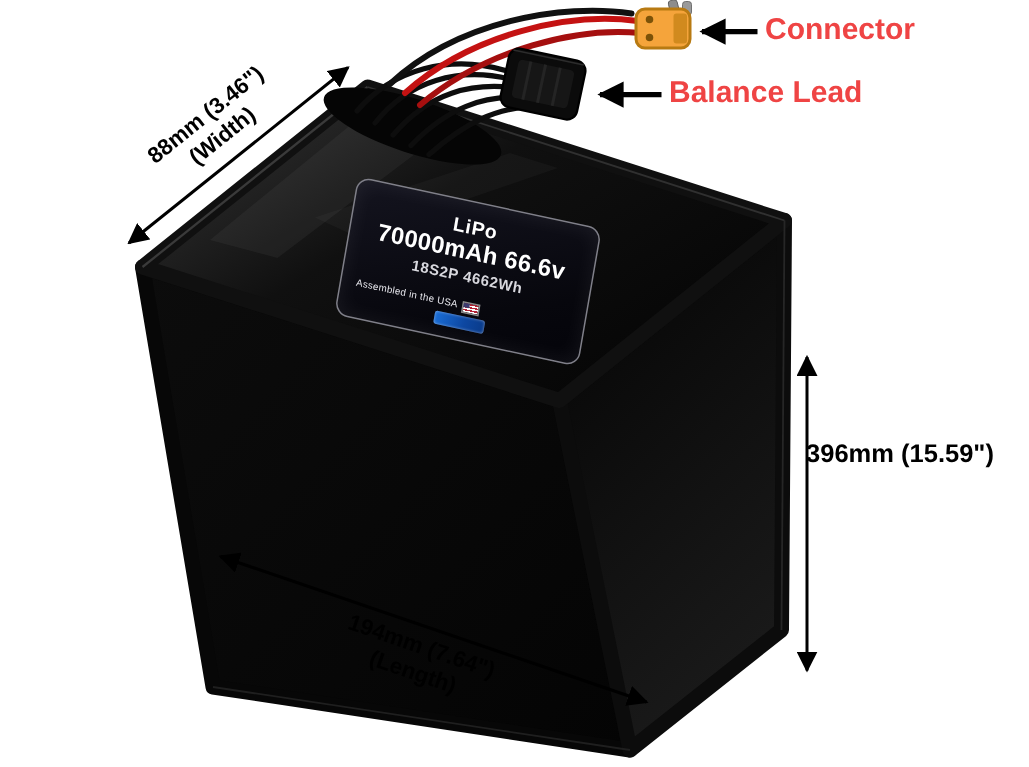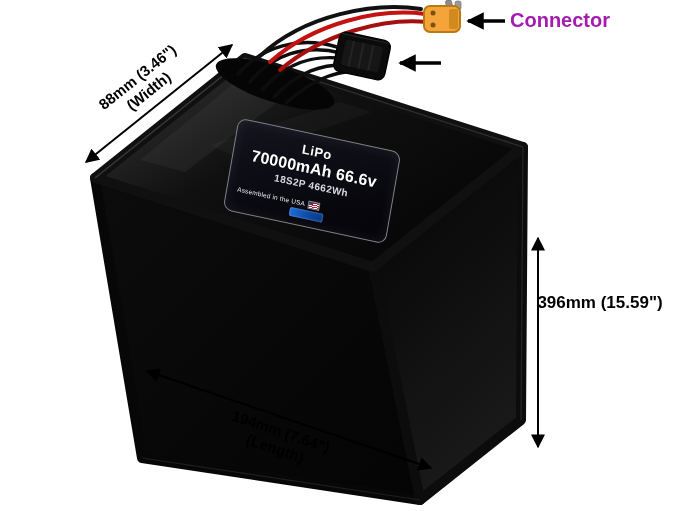--- a/index.html
+++ b/index.html
@@ -2,21 +2,21 @@
 <html><head>
 <meta charset="utf-8">
 <style>
   html,body { margin:0; padding:0; background:#fff; }
   .stage {
     position:relative; width:686px; height:511px; background:#fff;
     overflow:hidden; font-family:"Liberation Sans", sans-serif;
   }
   svg.scene { position:absolute; left:0; top:0; }
   .ann {
-    position:absolute; font-weight:bold; color:#a21caf;
+    position:absolute; font-weight:bold; color:#ef4444;
     white-space:nowrap; line-height:1;
   }
   .ann.big { font-size:20px; }
   .dim {
     position:absolute; font-weight:bold; color:#000; text-align:center;
     line-height:1.18; white-space:nowrap;
   }
   .battery-label {
     position:absolute; left:312px; top:181px; width:152px;
     transform: translate(-50%,-50%) matrix(0.98,0.21,-0.17,0.98,0,0);
@@ -136,20 +136,21 @@
     <div class="lbl-line2">70000mAh 66.6v</div>
     <div class="lbl-line3">18S2P 4662Wh</div>
     <div class="lbl-bottom">
       <span class="lbl-assembled">Assembled in the USA</span>
       <span class="usa-flag"></span>
     </div>
     <span class="brand-logo"></span>
   </div>
 
   <div class="ann big" style="left:510px; top:10px;">Connector</div>
+  <div class="ann big" style="left:446px; top:52px;">Balance Lead</div>
 
   <div class="dim" style="left:143px; top:84px; font-size:15px; transform:translate(-50%,-50%) rotate(-38.7deg);">
     <div>88mm (3.46")</div>
     <div>(Width)</div>
   </div>
 
   <div class="dim" style="left:600px; top:303px; font-size:17px; transform:translate(-50%,-50%);">
     <div>396mm (15.59")</div>
   </div>
 

